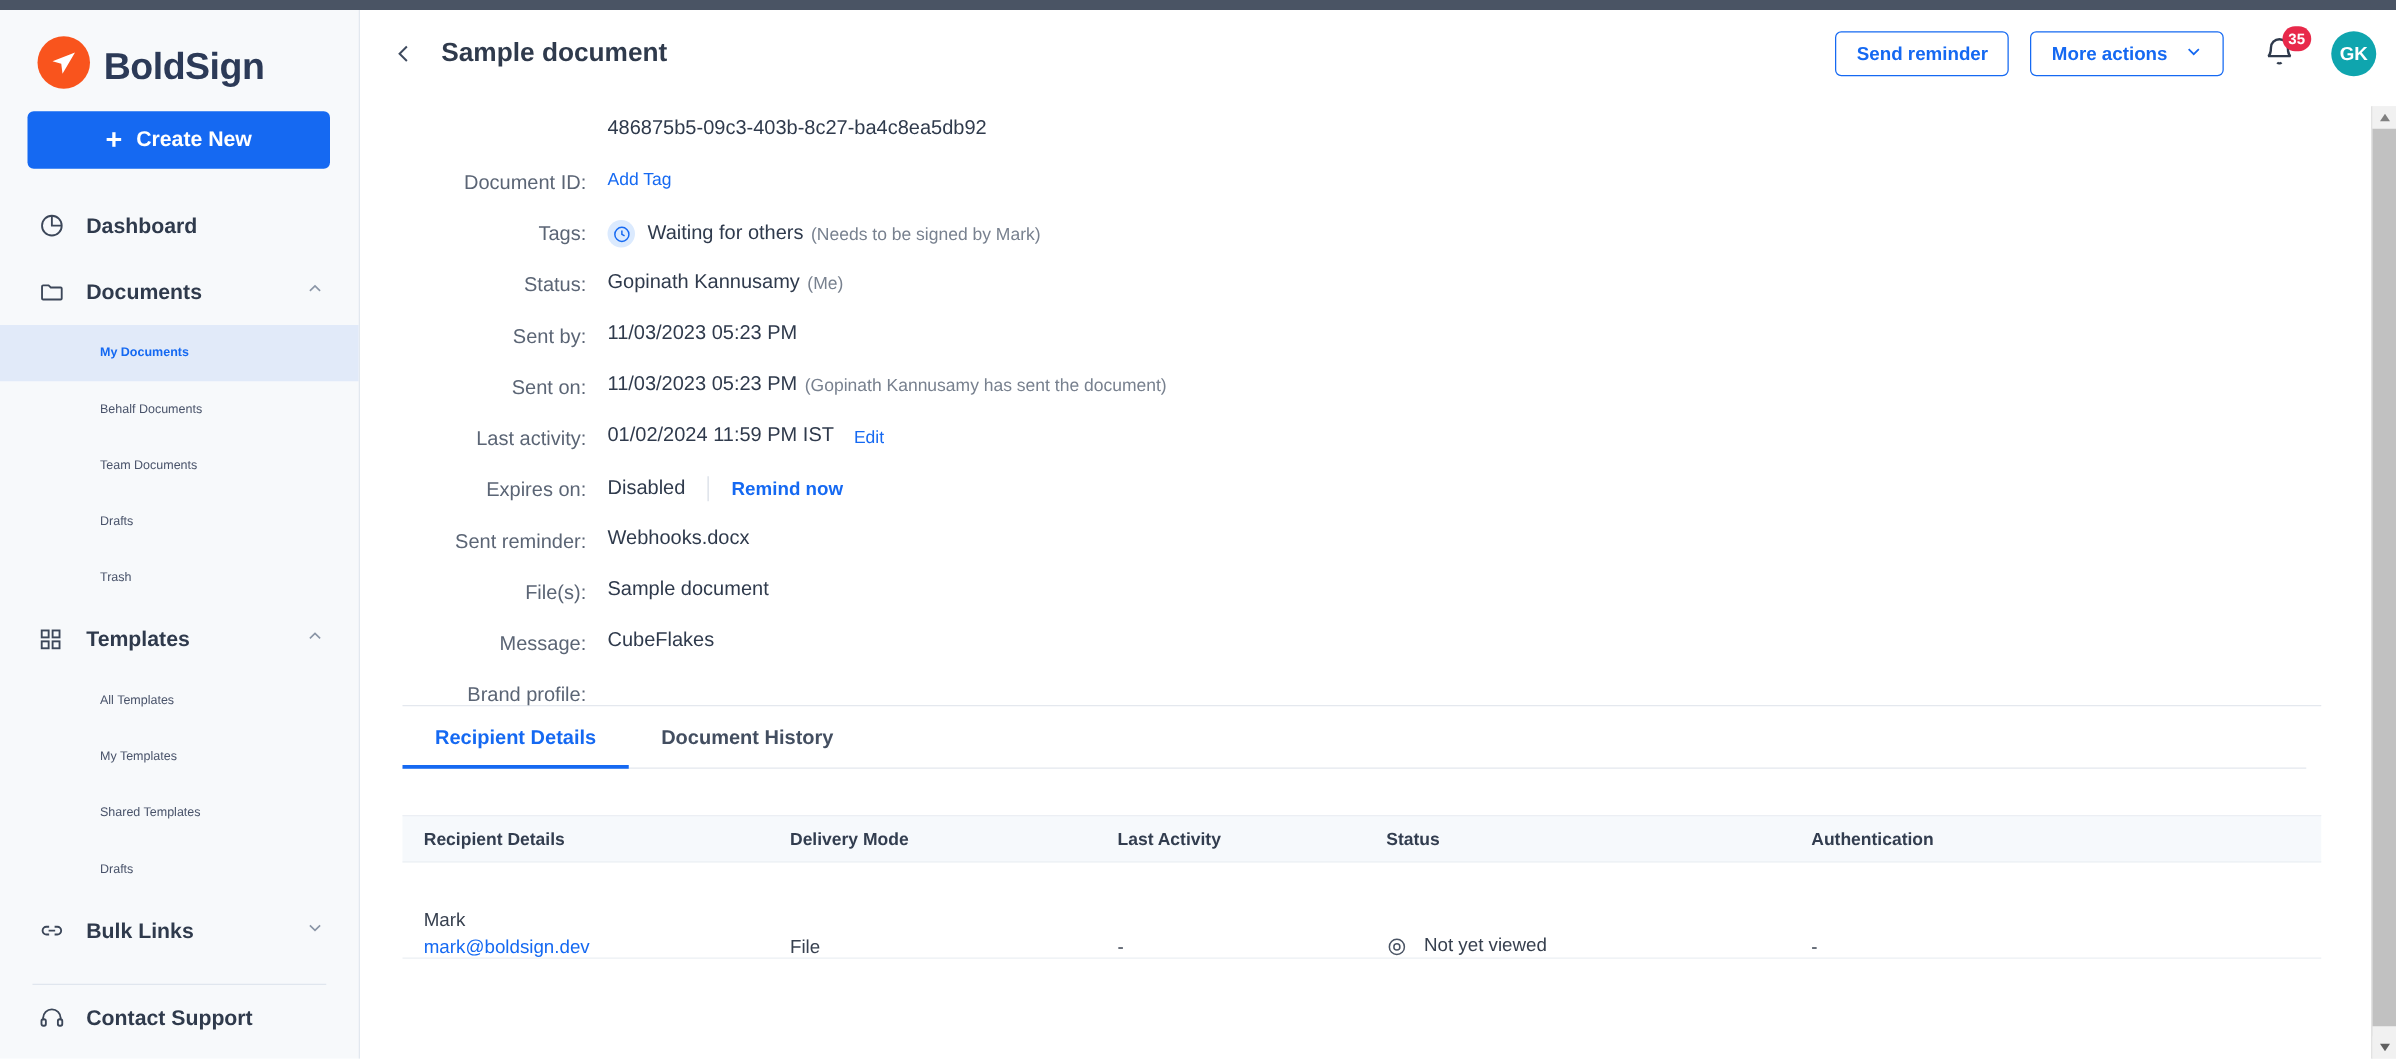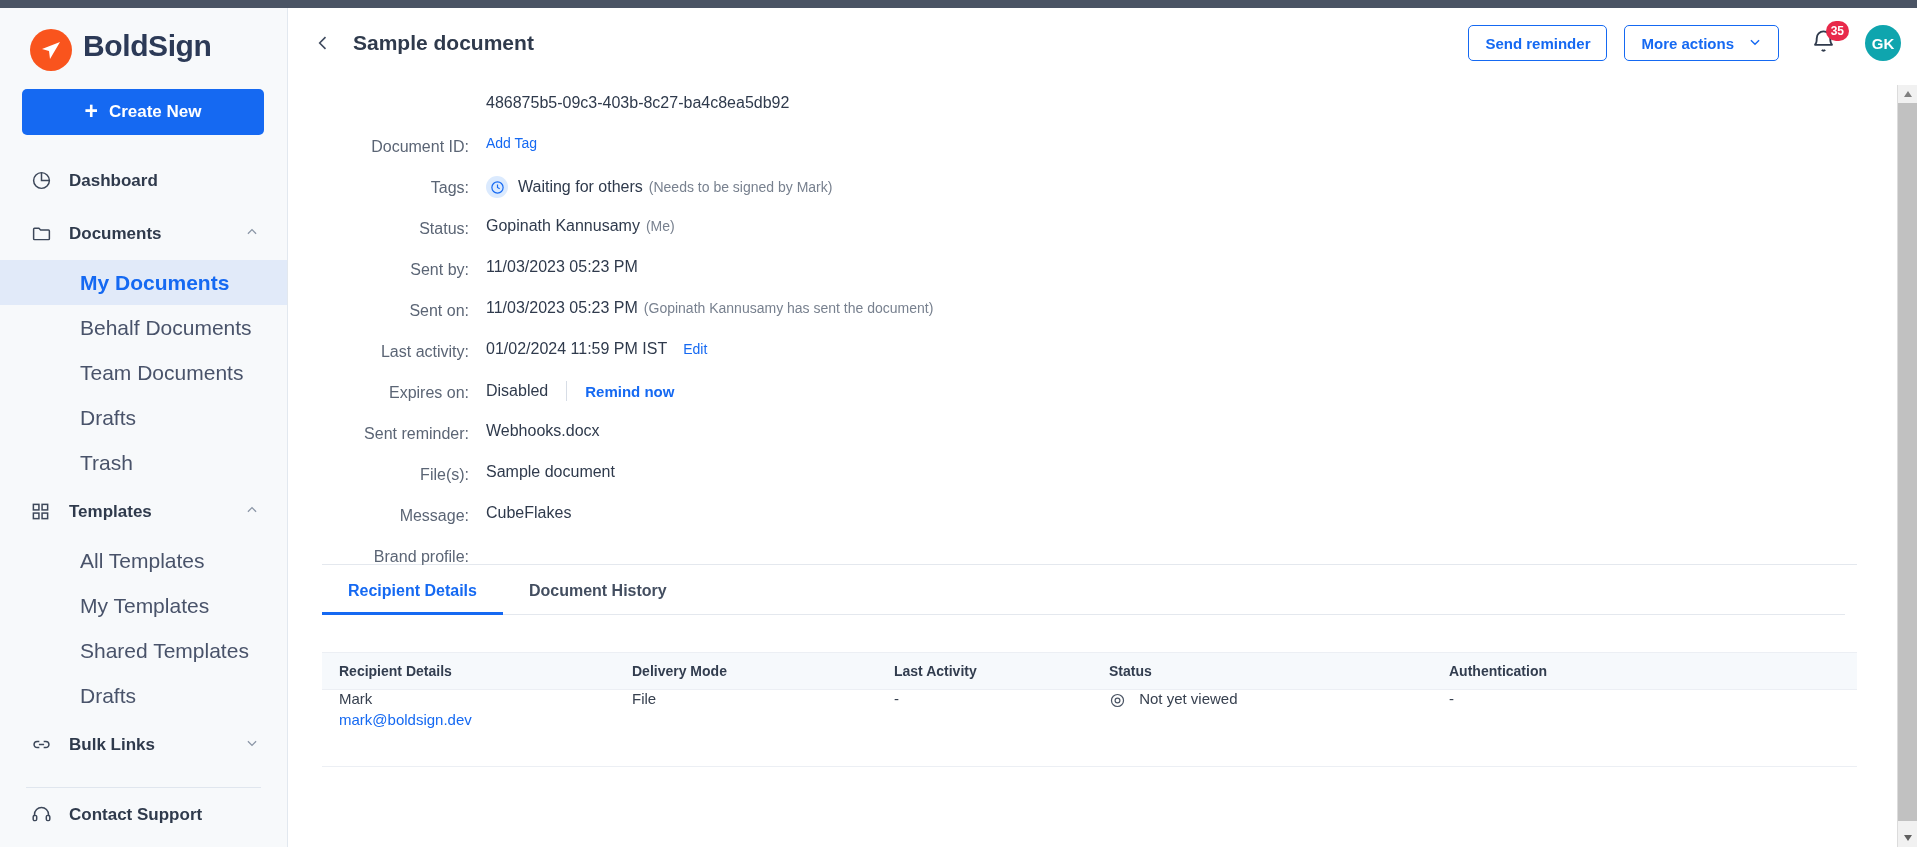--- a/index.html
+++ b/index.html
@@ -17,21 +17,21 @@
     background: #4a5464;
   }
 
   
   .sidebar {
     position: absolute; top: 8px; left: 0; width: 288px; height: 839px;
     background: #f7f9fb;
     border-right: 1px solid #e2e8ef;
     overflow: hidden;
   }
-  .brand { display: flex; align-items: flex-start; gap: 11px; padding: 21px 0 0 30px; }
+  .brand { display: flex; align-items: flex-end; gap: 11px; padding: 21px 0 0 30px; }
   .brand-mark {
     width: 42px; height: 42px; border-radius: 50%;
     background: #f9541d; position: relative; flex: none;
   }
   .brand-mark svg { position: absolute; top: 9px; left: 9px; }
   .brand-name { font-size: 30px; font-weight: bold; color: #2c3a57; letter-spacing: -0.4px; }
 
   .create-btn {
     margin: 18px 24px 0 22px; height: 46px; border-radius: 5px;
     background: #1569f2; color: #ffffff;
@@ -46,21 +46,21 @@
   .nav-group {
     display: flex; align-items: center; height: 53px;
     padding-left: 31px; cursor: pointer; position: relative;
   }
   .nav-group .ico { width: 22px; height: 22px; flex: none; color: #3c4759; display:flex; align-items:center; }
   .nav-group .lbl { margin-left: 16px; font-size: 17px; font-weight: bold; color: #2f3a4c; }
   .nav-group .chev { position: absolute; right: 28px; color: #8a95a6; }
 
   .nav-item {
     display: flex; align-items: center; height: 45px;
-    padding-left: 80px; font-size: 21px; color: #49536a; cursor: pointer;
+    padding-left: 80px; font-size: 10px; color: #49536a; cursor: pointer;
   }
   .nav-item.active { background: #e1eaf9; color: #1569f2; font-weight: bold; }
 
   .nav-sep { height: 1px; background: #e0e6ee; margin: 16px 26px 0 26px; }
 
   
   .main {
     position: absolute; top: 8px; left: 289px; right: 0; bottom: 0;
     background: #ffffff;
   }
@@ -129,21 +129,21 @@
     height: 3px; background: #1569f2;
   }
 
   
   .tbl { margin: 37px 33px 0 33px; }
   .tbl-head {
     display: flex; background: #f6f9fc; height: 38px; align-items: center;
     border-top: 1px solid #eceff4; border-bottom: 1px solid #eceff4;
   }
   .tbl-head div { font-size: 14px; font-weight: bold; color: #323d4f; }
-  .tbl-row { display: flex; align-items: flex-start; height: 77px; border-bottom: 1px solid #eceff4; }
+  .tbl-row { display: flex; align-items: flex-end; height: 77px; border-bottom: 1px solid #eceff4; }
   .c1 { width: 310px; padding-left: 17px; }
   .c2 { width: 262px; }
   .c3 { width: 215px; }
   .c4 { width: 340px; }
   .c5 { flex: 1; }
   .cell { font-size: 15px; color: #37404f; }
   .rcp-name { font-size: 15px; color: #37404f; margin-bottom: 4px; }
   .rcp-mail { font-size: 15px; color: #1569f2; cursor: pointer; }
   .eye { margin-right: 9px; color: #4a5464; display: inline-flex; vertical-align: middle; }
 

